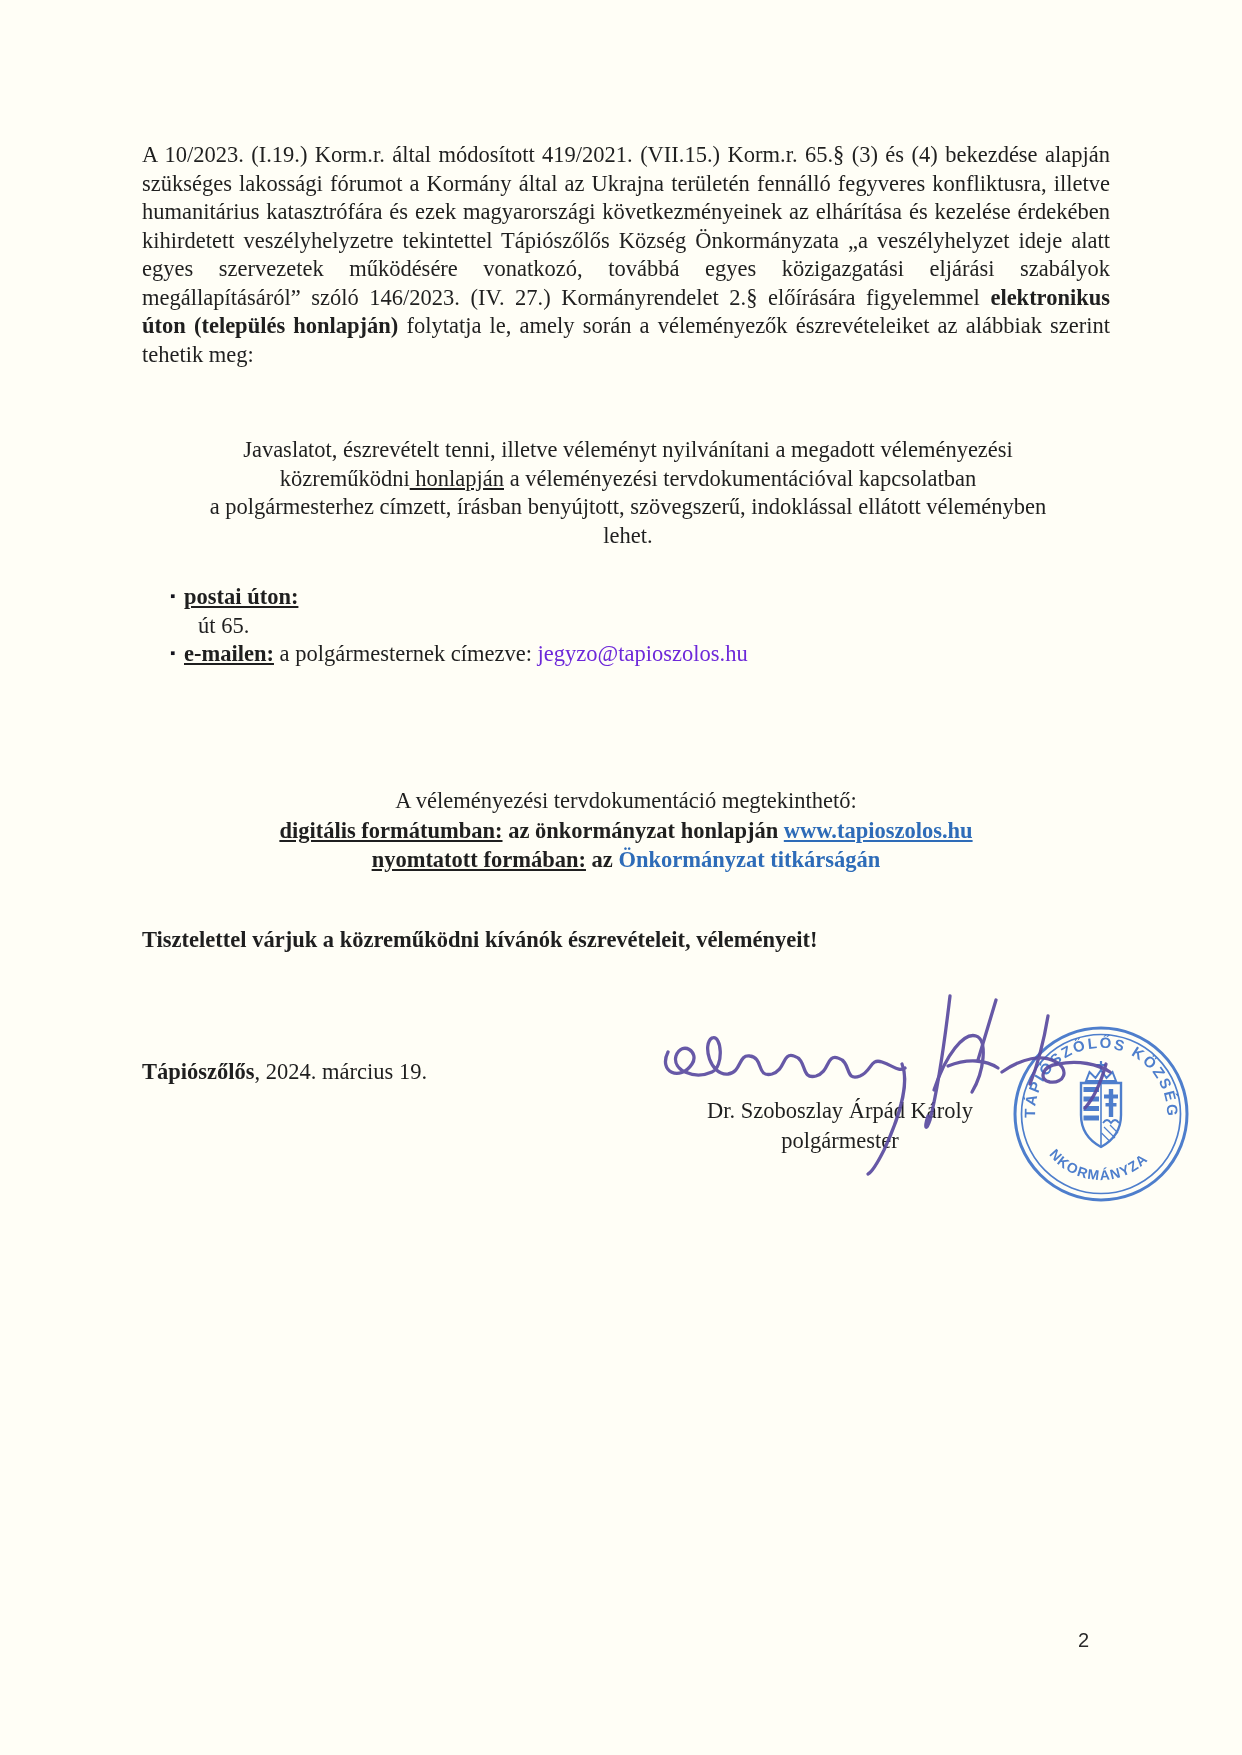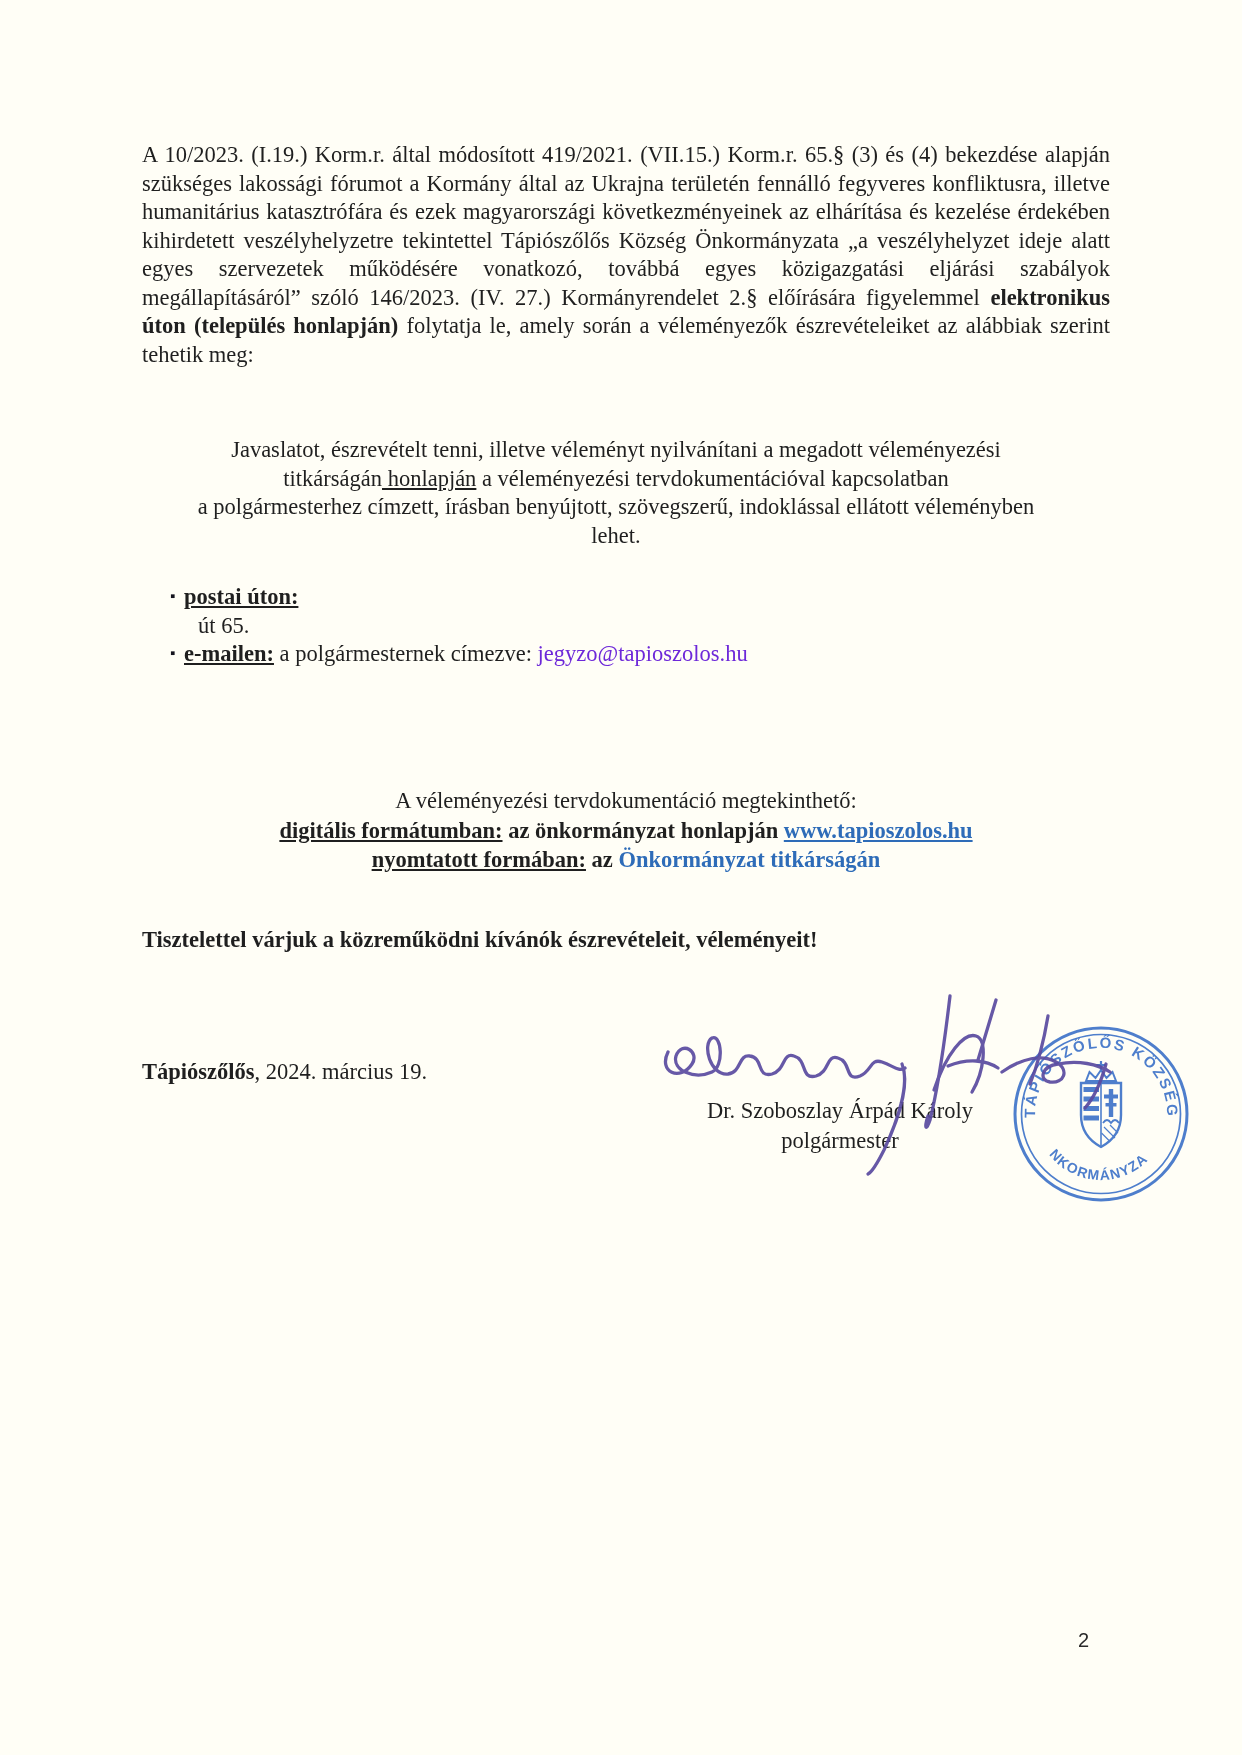--- a/index.html
+++ b/index.html
@@ -8,21 +8,21 @@
     width:1242px;height:1755px;
     margin:0 auto;
     background:#fffef6;
     font-family:"Liberation Serif","DejaVu Serif",serif;
     color:#1f1f1f;
     overflow:hidden;
   }
   .abs{position:absolute;}
   .body-text{font-size:22.5px;line-height:28.5px;}
   .intro{left:142px;top:141px;width:968px;text-align:justify;}
-  .notice{left:132px;top:436px;width:968px;text-align:center;}
+  .notice{left:144px;top:436px;width:968px;text-align:center;}
   .corr{left:142px;top:583px;width:968px;}
   .corr-list{margin:0;padding:0;list-style:none;}
   .corr-item{padding-left:42px;position:relative;}
   .bullet{position:absolute;left:28px;top:-1px;font-size:15px;color:#14141e;}
   .corr-address{padding-left:56px;}
   .docs{left:142px;top:786px;width:968px;text-align:center;line-height:29.5px;}
   .closing{left:142px;top:926px;width:968px;text-align:left;font-weight:bold;}
   .dateline{left:142px;top:1058px;width:700px;}
   .sig-block{left:560px;top:1096px;width:560px;text-align:center;line-height:30px;z-index:1;}
   .page-number{left:1078px;top:1629px;font-family:"Liberation Sans","DejaVu Sans",sans-serif;font-size:20px;color:#2a2a2a;}
@@ -38,21 +38,21 @@
 </style>
 </head>
 <body>
 
 <div class="page">
 
   <div class="abs body-text intro"><span>A 10/2023. (I.19.) Korm.r. által módosított 419/2021. (VII.15.) Korm.r. 65.§ (3) és (4) bekezdése alapján szükséges lakossági fórumot a Kormány által az Ukrajna területén fennálló fegyveres konfliktusra, illetve humanitárius katasztrófára és ezek magyarországi következményeinek az elhárítása és kezelése érdekében kihirdetett veszélyhelyzetre tekintettel Tápiószőlős Község Önkormányzata „a veszélyhelyzet ideje alatt egyes szervezetek működésére vonatkozó, továbbá egyes közigazgatási eljárási szabályok megállapításáról” szóló 146/2023. (IV. 27.) Kormányrendelet 2.§ előírására figyelemmel </span><strong>elektronikus úton (település honlapján)</strong><span> folytatja le, amely során a véleményezők észrevételeiket az alábbiak szerint tehetik meg:</span></div>
 
   <div class="abs body-text notice">
     <div>Javaslatot, észrevételt tenni, illetve véleményt nyilvánítani a megadott véleményezési</div>
-    <div><span>titkárságán</span><span class="u"> honlapján</span><span> a véleményezési tervdokumentációval kapcsolatban</span></div>
+    <div><span>közreműködni</span><span class="u"> honlapján</span><span> a véleményezési tervdokumentációval kapcsolatban</span></div>
     <div>a polgármesterhez címzett, írásban benyújtott, szövegszerű, indoklással ellátott véleményben</div>
     <div>lehet.</div>
   </div>
 
   <div class="abs body-text corr">
     <ul class="corr-list">
       <li class="corr-item">
         <span class="bullet">▪</span><span class="label">postai úton:</span>
       </li>
       <li class="corr-address">

